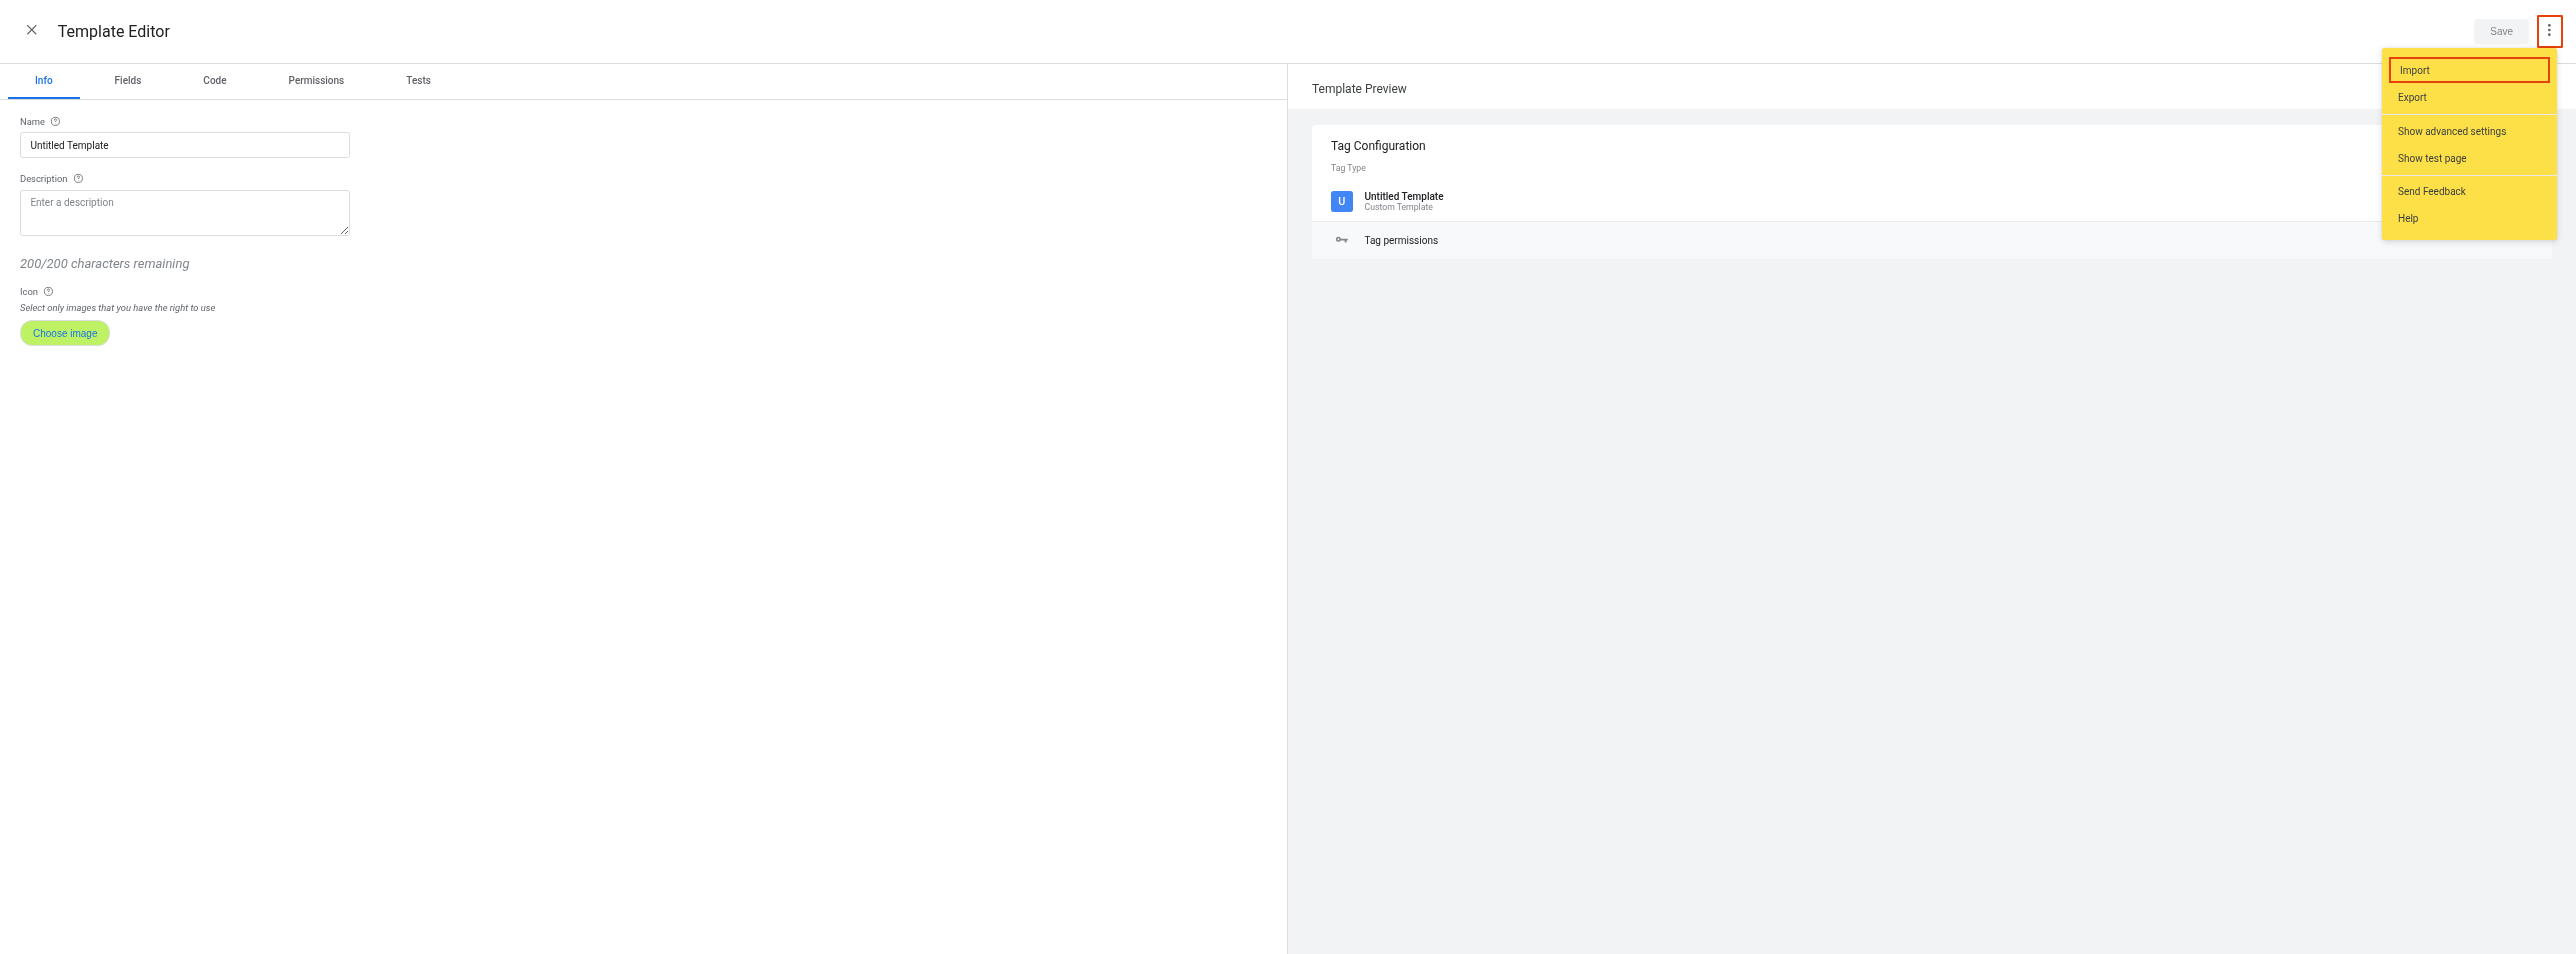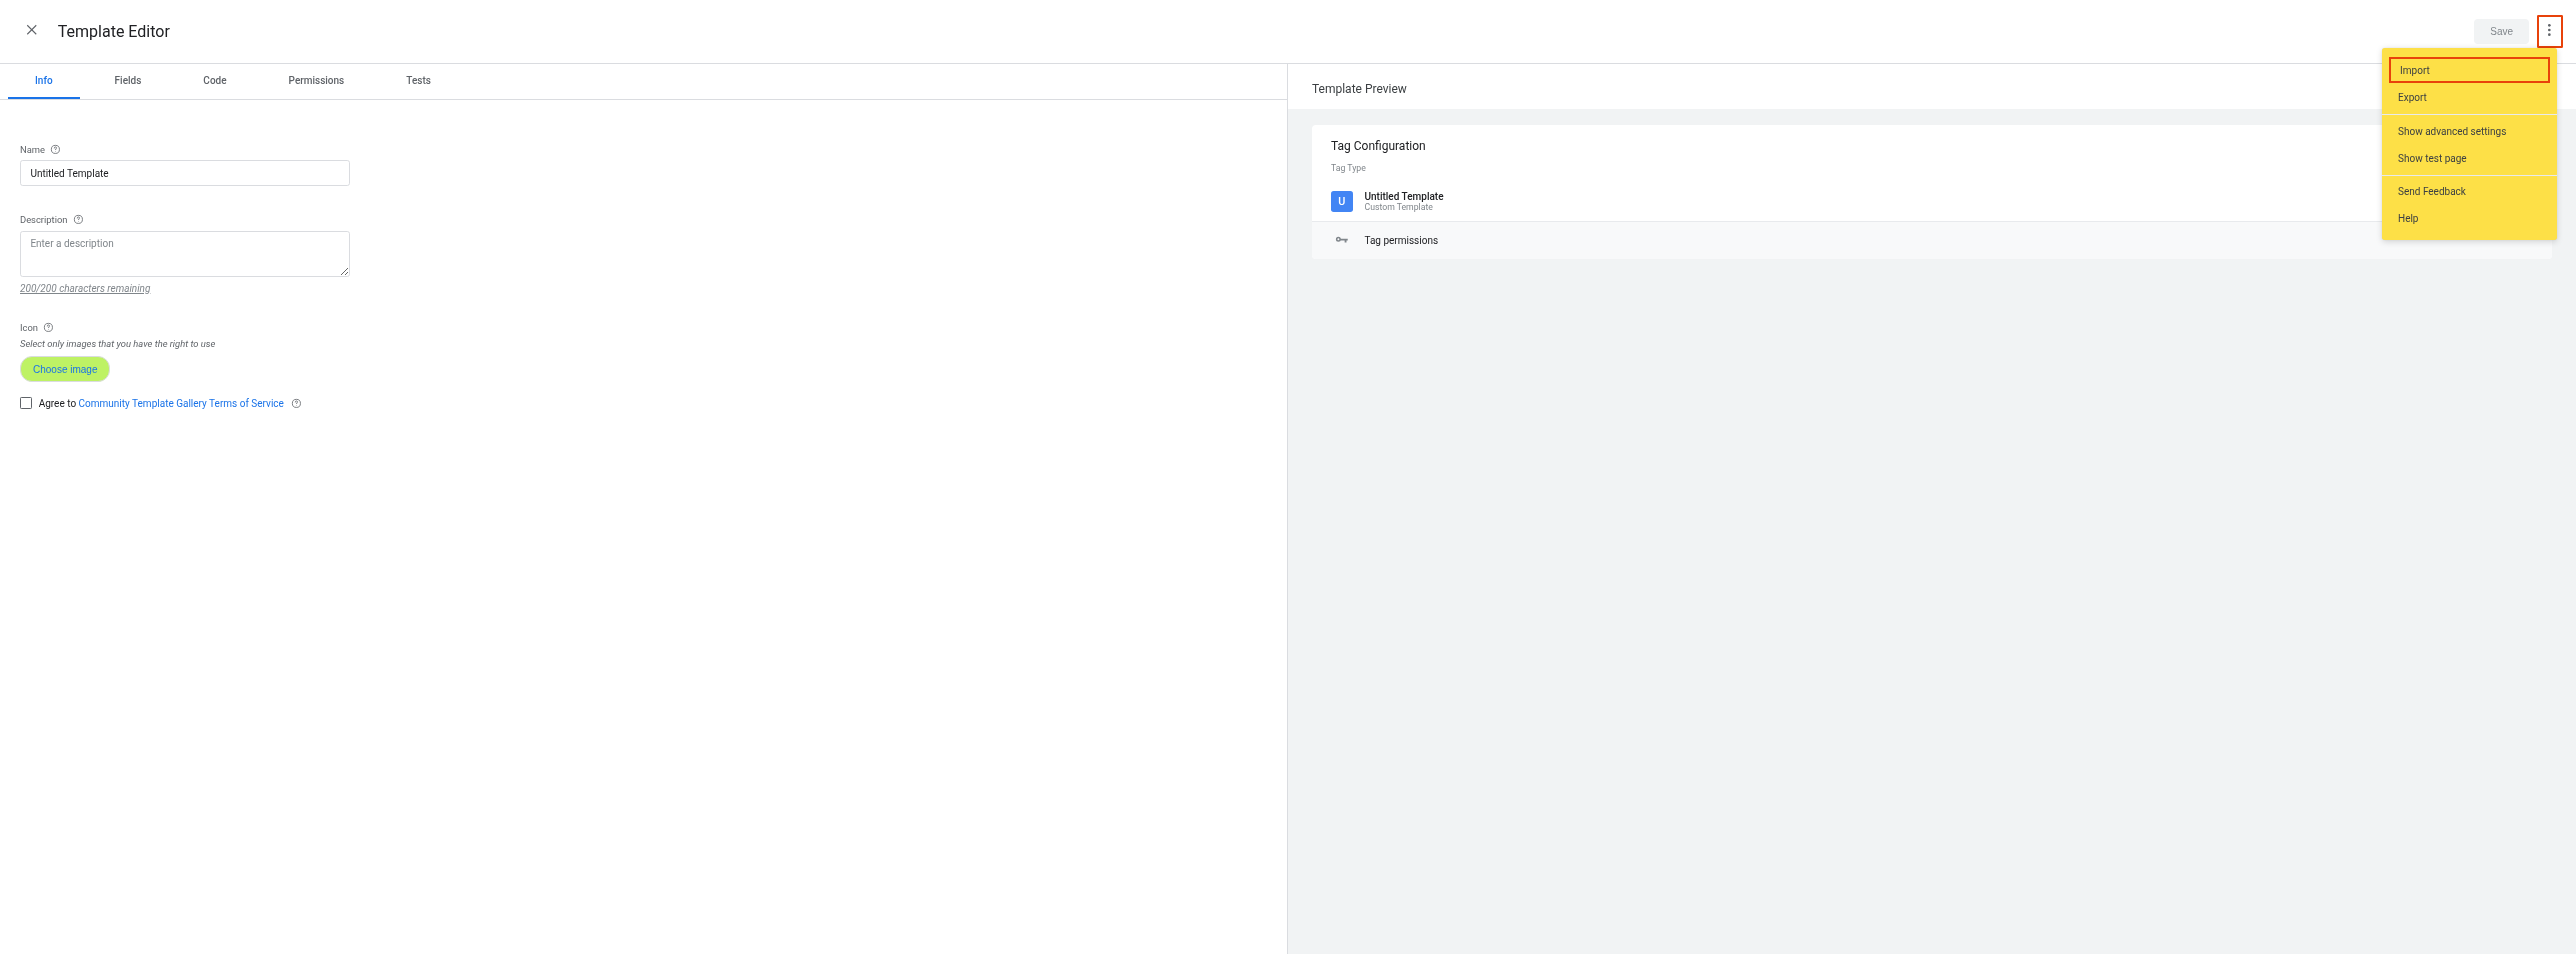--- a/index.html
+++ b/index.html
@@ -103,21 +103,20 @@
     }
     .field-row {
       margin-bottom: 15px;
     }
     .field-label {
       display: flex;
       gap: 5.4px;
       font-size: 9.4px;
       color: #5f6368;
       margin-bottom: 5.4px;
-      margin-top: 28px;
     }
     .help-icon {
       display: inline-flex;
       width: 10.8px;
       height: 10.8px;
       color: #5f6368;
     }
     .help-icon svg {
       width: 10.8px;
       height: 10.8px;
@@ -140,25 +139,24 @@
       font-size: 10px;
       color: #202124;
       font-family: inherit;
       resize: both;
     }
     .textarea-input::placeholder,
     .text-input::placeholder {
       color: #80868b;
     }
     .char-count {
-      font-size: 10px;
+      font-size: 13px;
       color: #80868b;
       font-style: italic;
-      margin-top: 4px;
-      text-decoration: underline;
+      margin-top: 18px;
     }
     .icon-hint {
       font-size: 9.4px;
       color: #5f6368;
       font-style: italic;
       margin-top: 2.7px;
       margin-bottom: 6.7px;
     }
     .choose-image-btn {
       border: 0.7px solid #dadce0;
@@ -375,33 +373,20 @@
                   <circle cx="12" cy="12" r="9"></circle>
                   <path d="M9.5 9a2.5 2.5 0 015 0c0 1.5-2.5 2-2.5 3.5" stroke-linecap="round"></path>
                   <circle cx="12" cy="16.5" r="0.8" fill="currentColor" stroke="none"></circle>
                 </svg>
             </span>
           </div>
           <div class="icon-hint">Select only images that you have the right to use</div>
           <button class="choose-image-btn">Choose image</button>
         </div>
 
-        <div class="agree-row">
-          <div class="checkbox"></div>
-          <div>
-            <span>Agree to </span><span class="link">Community Template Gallery Terms of Service</span>
-          </div>
-          <span class="help-icon">
-            <svg viewBox="0 0 24 24" fill="none" stroke="currentColor" stroke-width="1.8">
-                <circle cx="12" cy="12" r="9"></circle>
-                <path d="M9.5 9a2.5 2.5 0 015 0c0 1.5-2.5 2-2.5 3.5" stroke-linecap="round"></path>
-                <circle cx="12" cy="16.5" r="0.8" fill="currentColor" stroke="none"></circle>
-              </svg>
-          </span>
-        </div>
       </div>
     </div>
 
     <div class="right-panel">
       <div class="preview-header">Template Preview</div>
       <div class="preview-body">
         <div class="config-card">
           <div class="config-title">Tag Configuration</div>
           <div class="tag-type-label">Tag Type</div>
           <div class="tag-row">

